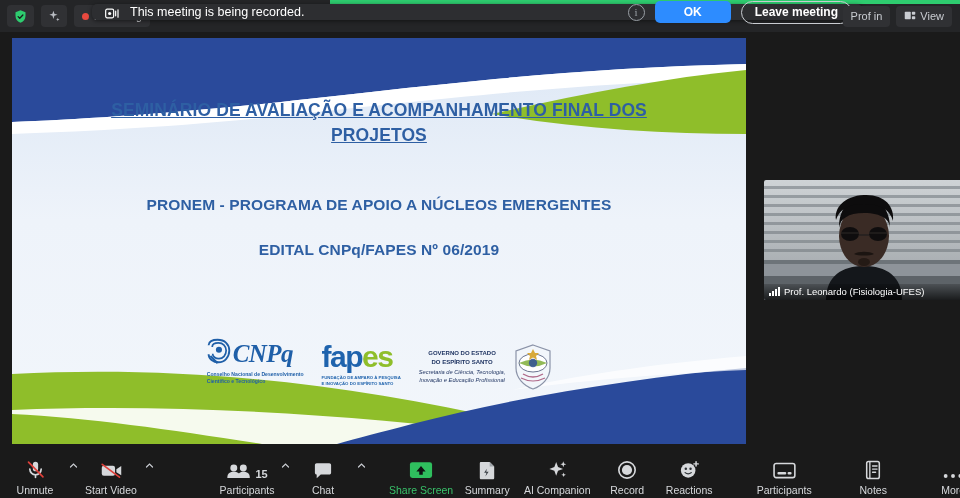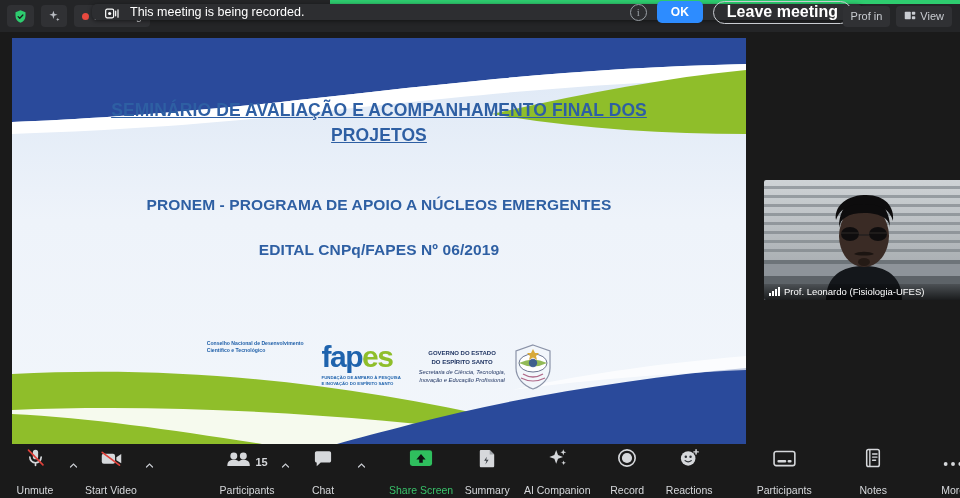--- a/index.html
+++ b/index.html
@@ -46,26 +46,26 @@
     color: #fff; font-size: 12.5px; margin-left: 9px; flex: 1;
   }
   .info-circle {
     width: 17px; height: 17px; border: 1.2px solid #9aa0a6; border-radius: 50%;
     color: #9aa0a6; font-size: 11px; font-family: "Liberation Serif", serif;
     display: flex; align-items: center; justify-content: center;
     margin-right: 10px; flex: 0 0 auto;
   }
   .btn-ok {
     background: #2d8cff; color: #fff; border: none; border-radius: 5px;
-    height: 22px; padding: 0 14px; font-size: 12px; font-weight: bold;
+    height: 22px; padding: 0 29px; font-size: 12px; font-weight: bold;
     font-family: "Liberation Sans", sans-serif; cursor: pointer; margin-right: 10px;
   }
   .btn-leave-meeting {
     background: transparent; color: #fff; border: 1.3px solid #c9ccd1;
-    border-radius: 13px; height: 23px; padding: 0 13px; font-size: 16px;
+    border-radius: 13px; height: 23px; padding: 0 13px; font-size: 12px;
     font-weight: bold; font-family: "Liberation Sans", sans-serif;
     cursor: pointer; margin-right: 10px;
   }
 
   
   #topright {
     position: absolute; top: 0; right: 0; height: 32px;
     display: flex; align-items: center; gap: 6px; padding-right: 8px; z-index: 7;
   }
   .tr-btn {
@@ -150,21 +150,21 @@
 
   
   #toolbar {
     position: absolute; bottom: 0; left: 0; width: 960px; height: 54px;
     background: #1a1a1a; display: flex; align-items: center;
   }
   #tb-left { display: flex; align-items: center; padding-left: 4px; }
   #tb-mid { display: flex; align-items: center; flex: 1; justify-content: flex-start; }
 
   .tool {
-    display: flex; flex-direction: column; align-items: center; justify-content: space-between;
+    display: flex; flex-direction: column; align-items: center; justify-content: flex-end;
     min-width: 62px; height: 50px; cursor: pointer; padding: 0 3px;
   }
   .tool .ti { height: 22px; display: flex; align-items: flex-end; justify-content: center; }
   .tool .tl { color: #d6d8db; font-size: 10.5px; margin-top: 4px; white-space: nowrap; }
   .tool.active .tl { color: #39c26a; }
   .caret {
     width: 14px; height: 46px; display: flex; align-items: center; justify-content: center;
     cursor: pointer; margin-bottom: 12px;
   }
   .caret svg { width: 9px; height: 9px; }
@@ -257,20 +257,31 @@
 
     <div class="slide-body">
       <div class="s-title">SEMINÁRIO DE AVALIAÇÃO E ACOMPANHAMENTO FINAL DOS PROJETOS</div>
       <div class="s-sub1">PRONEM - PROGRAMA DE APOIO A NÚCLEOS EMERGENTES</div>
       <div class="s-sub2">EDITAL CNPq/FAPES Nº 06/2019</div>
     </div>
 
     <div class="logos">
 
       <div class="logo-cnpq">
+        <div class="cnpq-top">
+          <span>
+            <svg viewBox="0 0 30 30" width="27" height="27">
+              <path d="M4 8 C4 4 8 2 14 2 C22 2 27 7 27 14 C27 21 22 27 15 27 C9 27 4 23 4 18" fill="none" stroke="#1f5fa8" stroke-width="2.1"></path>
+              <path d="M8 10 C8 7 11 5.5 15 5.5 C20 5.5 23.5 9 23.5 14 C23.5 19 20 23 15.5 23 C11.5 23 8.5 20.5 8.5 17.5" fill="none" stroke="#1f5fa8" stroke-width="1.9"></path>
+              <circle cx="15.5" cy="13" r="3.4" fill="#1f5fa8"></circle>
+              <path d="M6 20 L14 28" stroke="#1f5fa8" stroke-width="2.3"></path>
+            </svg>
+          </span>
+          <span class="cnpq-word">CNPq</span>
+        </div>
         <div class="cnpq-sub">
           <div>Conselho Nacional de Desenvolvimento</div>
           <div>Científico e Tecnológico</div>
         </div>
       </div>
 
       <div class="logo-fapes">
         <div class="fapes-word">
           <span class="fapes-blue">fap</span><span class="fapes-green">es</span>
         </div>

